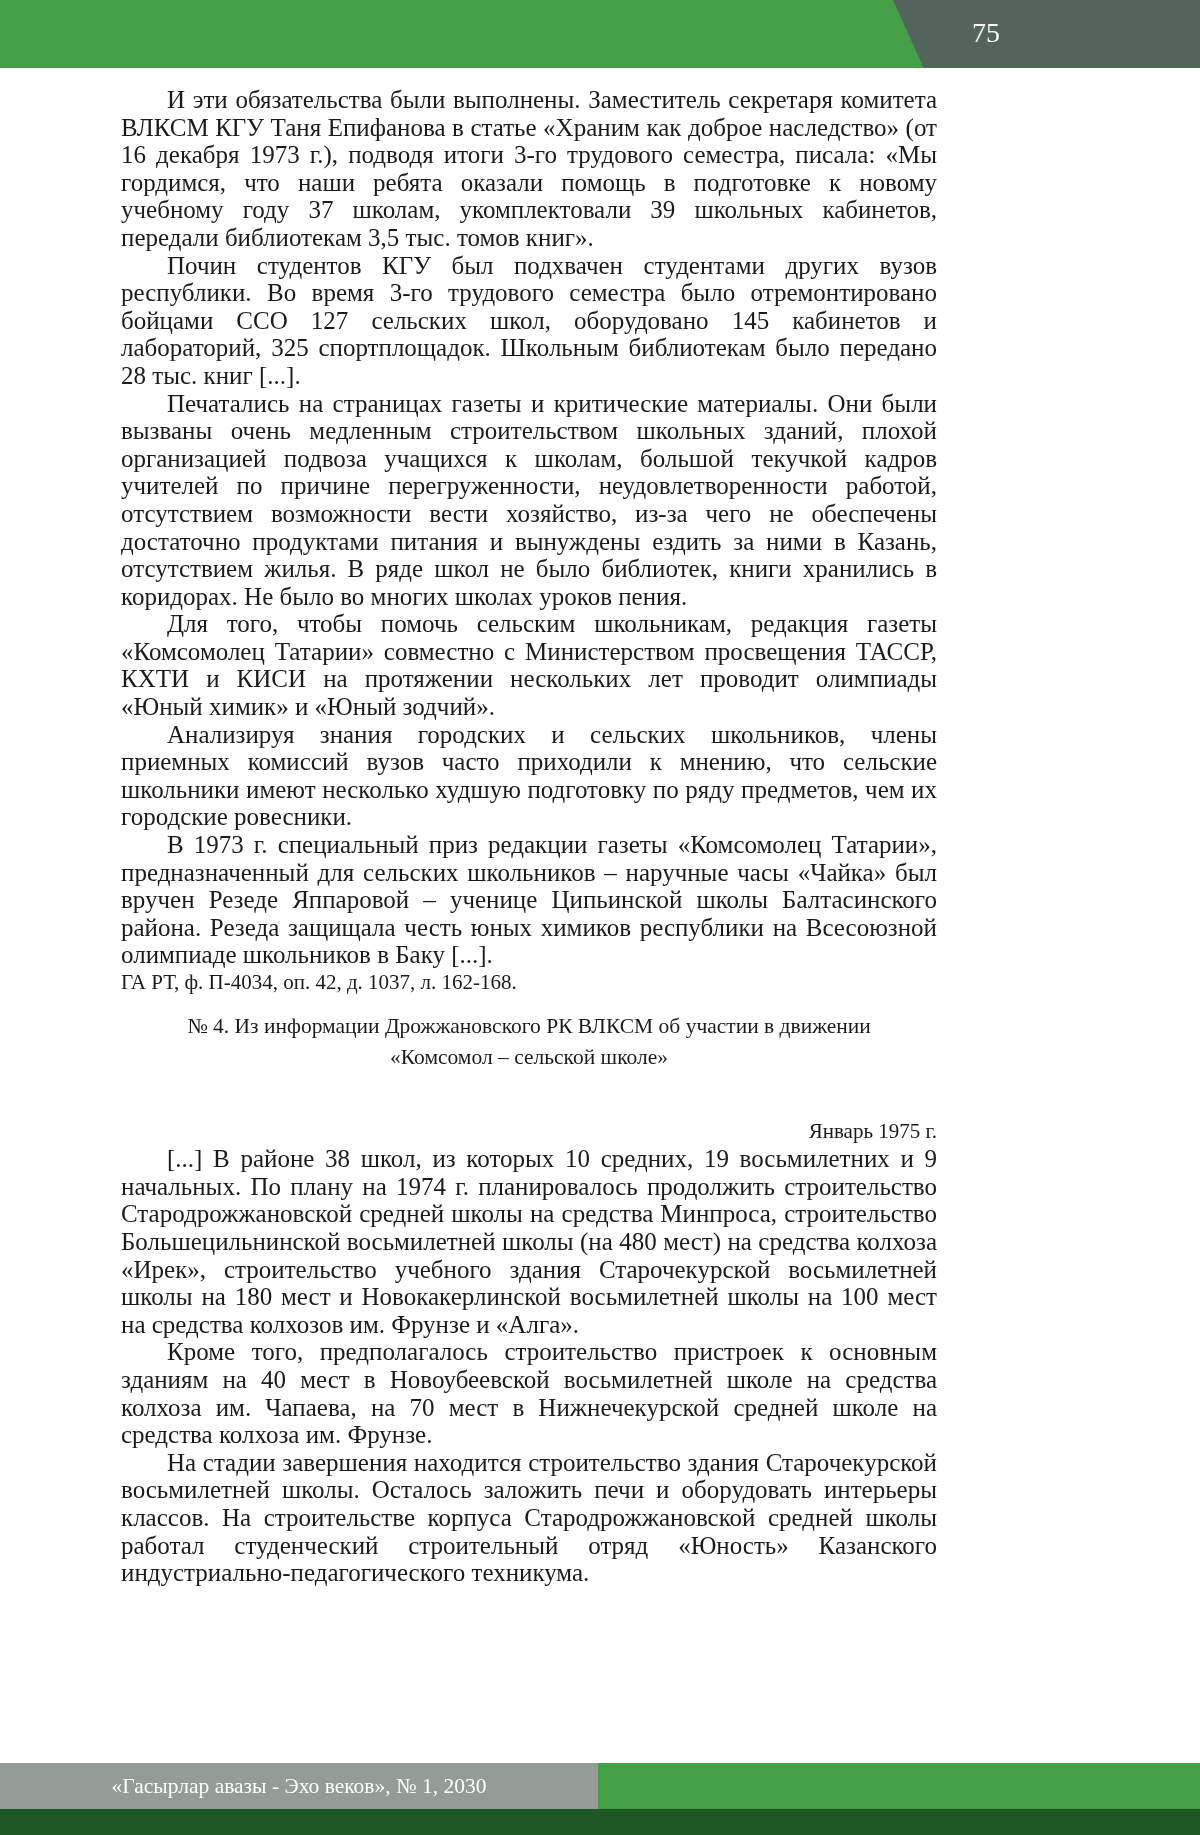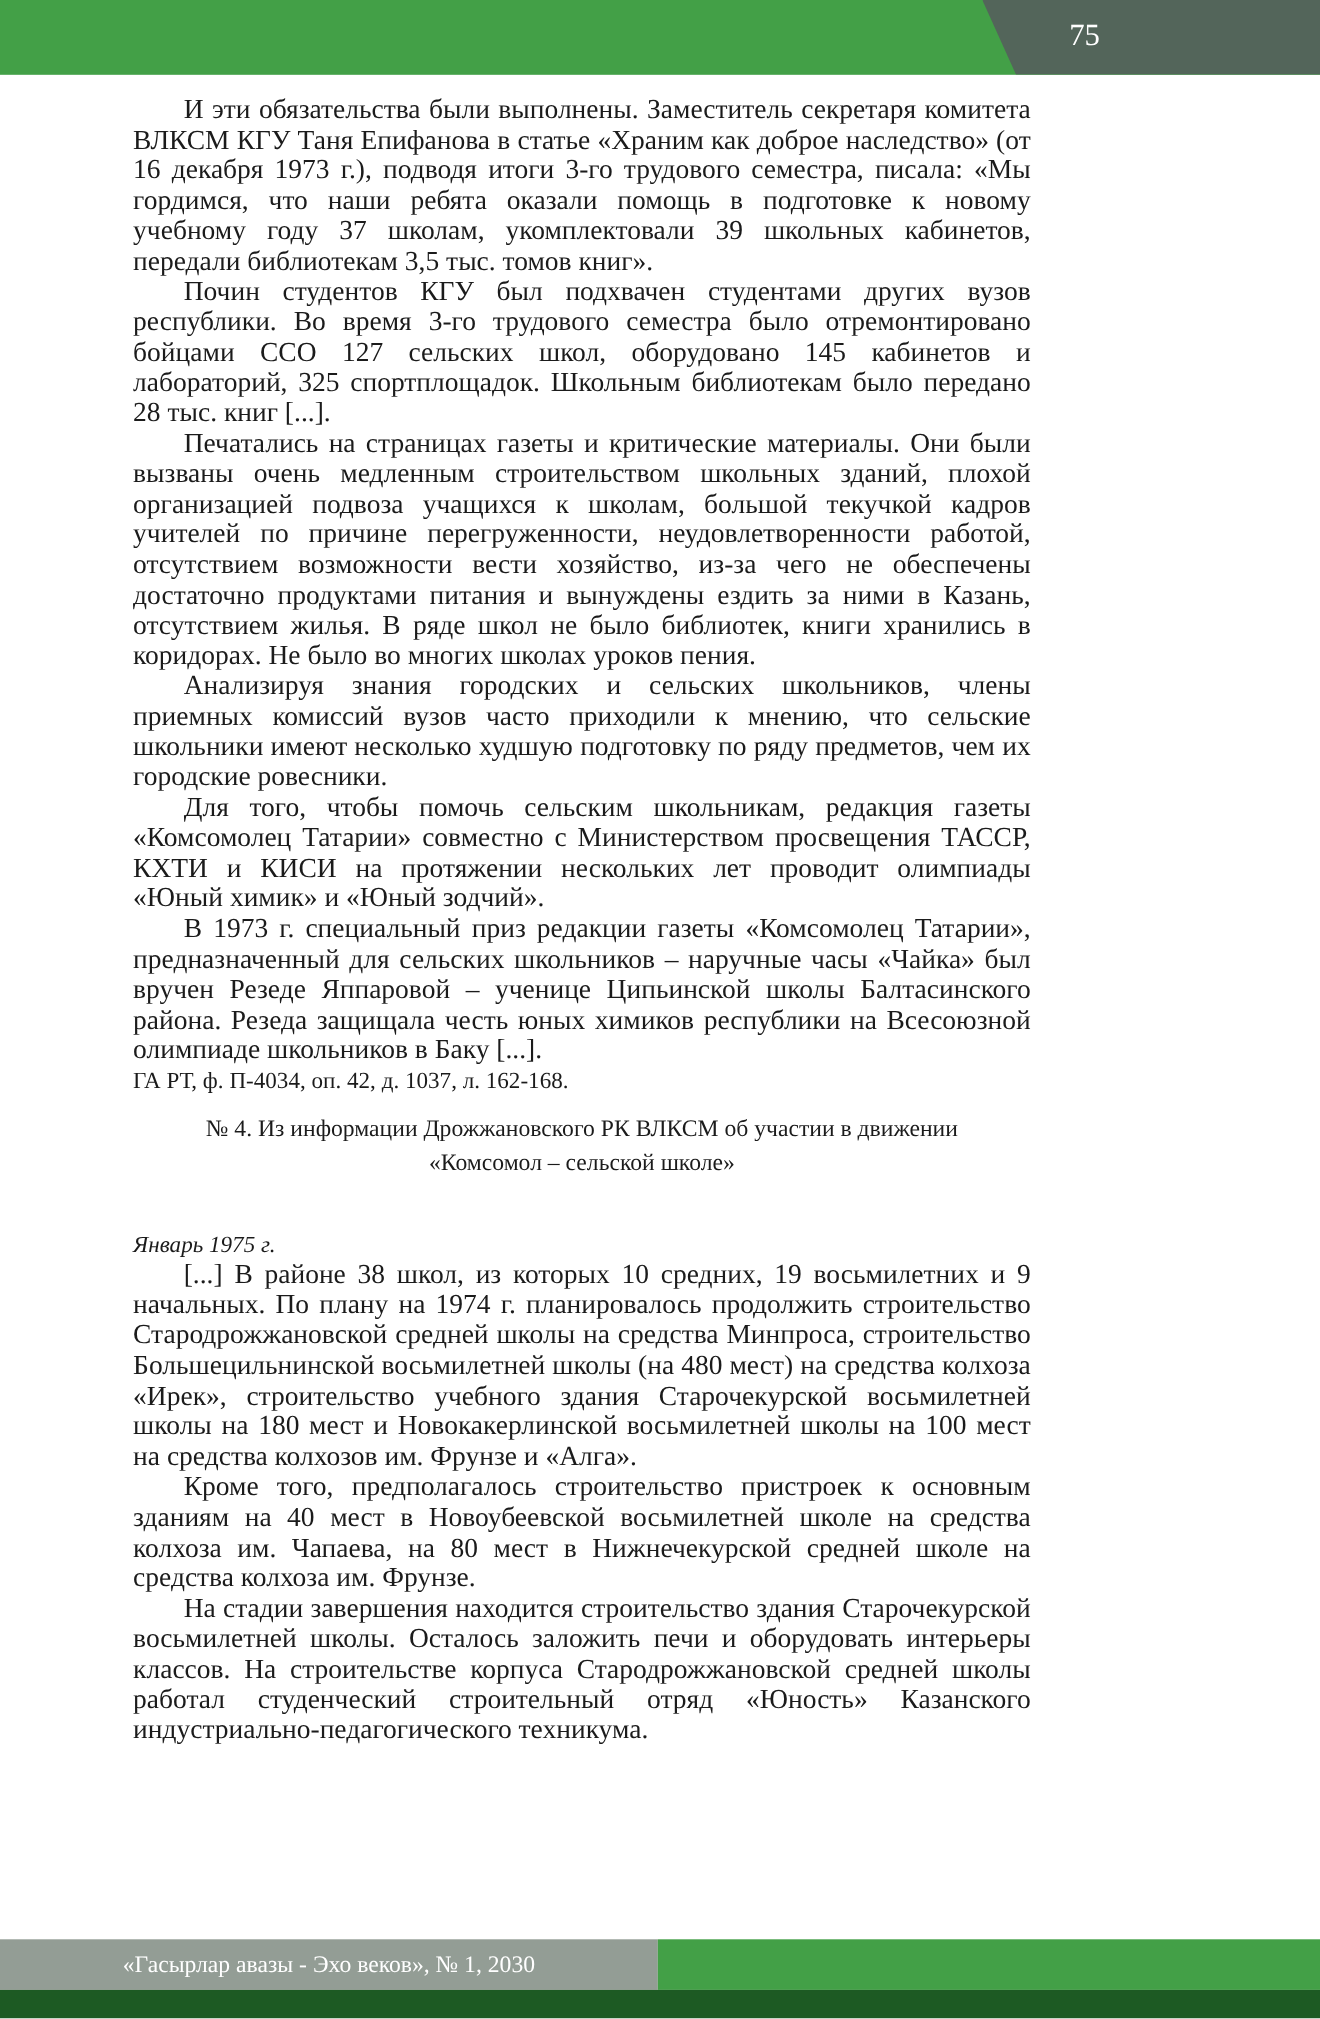--- a/index.html
+++ b/index.html
@@ -59,21 +59,21 @@
     margin: 14px 0 0 0;
     font-size: 21.5px;
     line-height: 31px;
     font-weight: normal;
     text-align: center;
   }
   .date-line {
     margin: 45px 0 0 0;
     font-size: 21px;
     line-height: 27.6px;
-    font-style: italic;
+    text-align: right;
   }
   .second-block { margin-top: 0; }
 
   
   .footer-citation-band {
     position: absolute;
     left: 0; top: 1763px;
     width: 598px; height: 46px;
     display: flex;
     align-items: center;
@@ -97,35 +97,35 @@
 
 <header class="top-band" style="background: rgb(67, 160, 71);">
   <div class="top-corner" style="background: rgb(83, 101, 90);"></div>
   <div class="page-number">75</div>
 </header>
 
 <main class="text-column">
   <p class="para">И эти обязательства были выполнены. Заместитель секретаря комитета ВЛКСМ КГУ Таня Епифанова в статье «Храним как доброе наследство» (от 16 декабря 1973 г.), подводя итоги 3-го трудового семестра, писала: «Мы гордимся, что наши ребята оказали помощь в подготовке к новому учебному году 37 школам, укомплектовали 39 школьных кабинетов, передали библиотекам 3,5 тыс. томов книг».</p>
   <p class="para">Почин студентов КГУ был подхвачен студентами других вузов республики. Во время 3-го трудового семестра было отремонтировано бойцами ССО 127 сельских школ, оборудовано 145 кабинетов и лабораторий, 325 спортплощадок. Школьным библиотекам было передано 28 тыс. книг [...].</p>
   <p class="para">Печатались на страницах газеты и критические материалы. Они были вызваны очень медленным строительством школьных зданий, плохой организацией подвоза учащихся к школам, большой текучкой кадров учителей по причине перегруженности, неудовлетворенности работой, отсутствием возможности вести хозяйство, из-за чего не обеспечены достаточно продуктами питания и вынуждены ездить за ними в Казань, отсутствием жилья. В ряде школ не было библиотек, книги хранились в коридорах. Не было во многих школах уроков пения.</p>
+  <p class="para">Для того, чтобы помочь сельским школьникам, редакция газеты «Комсомолец Татарии» совместно с Министерством просвещения ТАССР, КХТИ и КИСИ на протяжении нескольких лет проводит олимпиады «Юный химик» и «Юный зодчий».</p>
   <p class="para">Анализируя знания городских и сельских школьников, члены приемных комиссий вузов часто приходили к мнению, что сельские школьники имеют несколько худшую подготовку по ряду предметов, чем их городские ровесники.</p>
-  <p class="para">Для того, чтобы помочь сельским школьникам, редакция газеты «Комсомолец Татарии» совместно с Министерством просвещения ТАССР, КХТИ и КИСИ на протяжении нескольких лет проводит олимпиады «Юный химик» и «Юный зодчий».</p>
   <p class="para">В 1973 г. специальный приз редакции газеты «Комсомолец Татарии», предназначенный для сельских школьников – наручные часы «Чайка» был вручен Резеде Яппаровой – ученице Ципьинской школы Балтасинского района. Резеда защищала честь юных химиков республики на Всесоюзной олимпиаде школьников в Баку [...].</p>
   <p class="archive-ref">ГА РТ, ф. П-4034, оп. 42, д. 1037, л. 162-168.</p>
 
   <h2 class="section-heading">
     <span>№ 4. Из информации Дрожжановского РК ВЛКСМ об участии в движении</span><br>
     <span>«Комсомол – сельской школе»</span>
   </h2>
 
   <p class="date-line">Январь 1975 г.</p>
 
   <div class="second-block">
     <p class="para">[...] В районе 38 школ, из которых 10 средних, 19 восьмилетних и 9 начальных. По плану на 1974 г. планировалось продолжить строительство Стародрожжановской средней школы на средства Минпроса, строительство Большецильнинской восьмилетней школы (на 480 мест) на средства колхоза «Ирек», строительство учебного здания Старочекурской восьмилетней школы на 180 мест и Новокакерлинской восьмилетней школы на 100 мест на средства колхозов им. Фрунзе и «Алга».</p>
-    <p class="para">Кроме того, предполагалось строительство пристроек к основным зданиям на 40 мест в Новоубеевской восьмилетней школе на средства колхоза им. Чапаева, на 80 мест в Нижнечекурской средней школе на средства колхоза им. Фрунзе.</p>
+    <p class="para">Кроме того, предполагалось строительство пристроек к основным зданиям на 40 мест в Новоубеевской восьмилетней школе на средства колхоза им. Чапаева, на 70 мест в Нижнечекурской средней школе на средства колхоза им. Фрунзе.</p>
     <p class="para">На стадии завершения находится строительство здания Старочекурской восьмилетней школы. Осталось заложить печи и оборудовать интерьеры классов. На строительстве корпуса Стародрожжановской средней школы работал студенческий строительный отряд «Юность» Казанского индустриально-педагогического техникума.</p>
   </div>
 </main>
 
 <footer>
   <div class="footer-citation-band" style="background: rgb(147, 157, 149);">
     <span>«Гасырлар авазы - Эхо веков», № 1, 2030</span>
   </div>
   <div class="footer-green-band" style="background: rgb(67, 160, 71);"></div>
   <div class="footer-bottom-strip" style="background: rgb(29, 90, 35);"></div>

